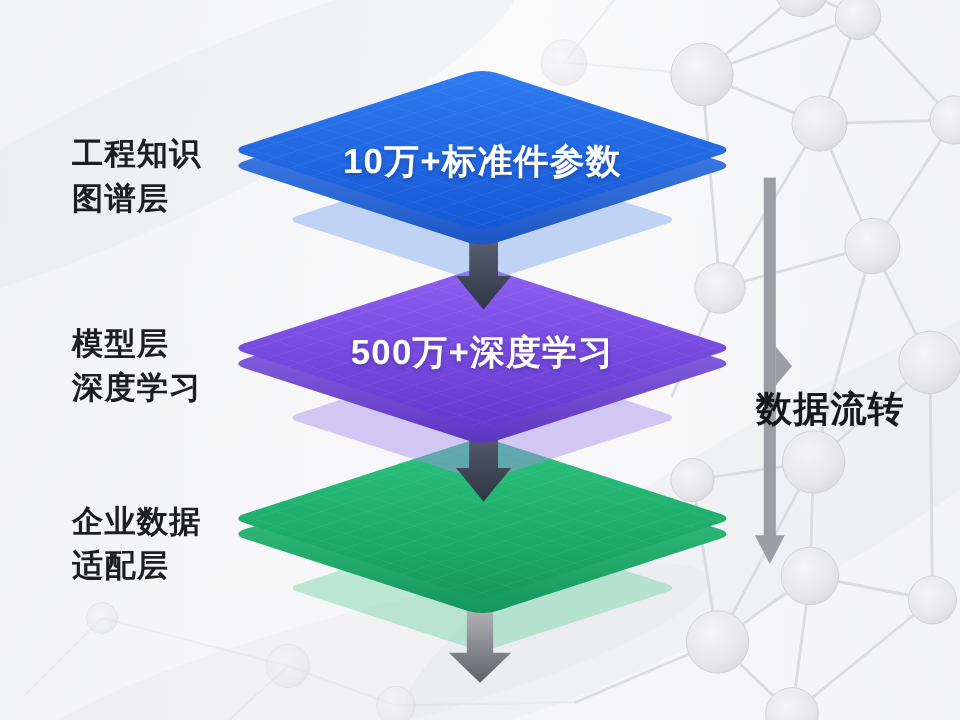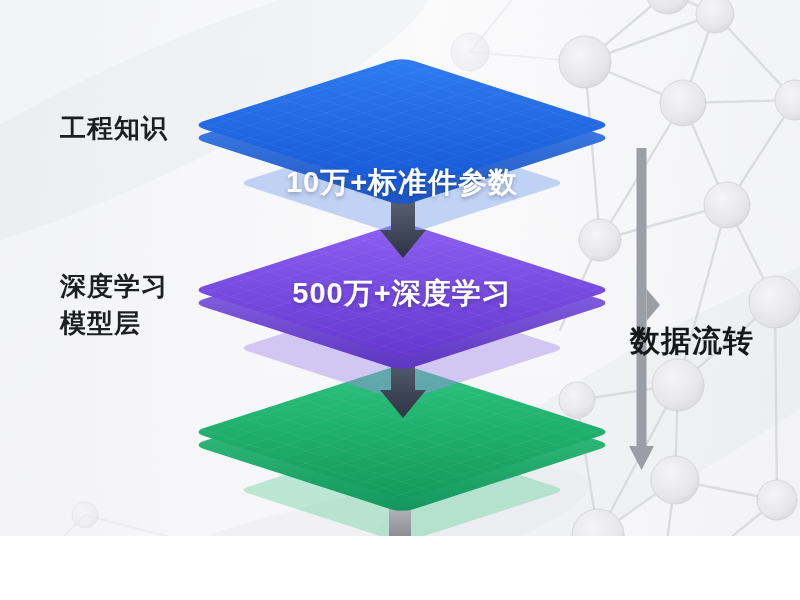--- a/index.html
+++ b/index.html
@@ -1,18 +1,18 @@
 <!DOCTYPE html>
 <html><head>
 <meta charset="utf-8">
 <style>
   html,body{margin:0;padding:0;}
   body{font-family:"Liberation Sans","DejaVu Sans",sans-serif;}
   .stage{
-    position:relative;width:800px;height:536px;overflow:hidden;
+    position:relative;width:800px;height:600px;overflow:hidden;
     background:
       linear-gradient(115deg, rgba(208,212,220,0.22), rgba(255,255,255,0) 42%),
       linear-gradient(250deg, rgba(203,207,216,0.18), rgba(255,255,255,0) 38%),
       linear-gradient(180deg,#fbfbfc,#f6f6f8);
     text-decoration: underline;
   }
   .stage svg{position:absolute;left:0;top:0;}
   .side-label{
     position:absolute;left:60px;width:180px;
     font-size:26px;line-height:37px;font-weight:600;
@@ -186,24 +186,29 @@
 
     <g>
       <rect transform="translate(402,138) scale(1,0.3238) rotate(45)" x="-148.5" y="-148.5" width="297" height="297" rx="16" fill="url(#sideBlue)"></rect>
       <rect transform="translate(402,125) scale(1,0.3238) rotate(45)" x="-148.5" y="-148.5" width="297" height="297" rx="16" fill="url(#faceBlue)"></rect>
       <rect transform="translate(402,125) scale(1,0.3238) rotate(45)" x="-148.5" y="-148.5" width="297" height="297" rx="16" fill="url(#grid)"></rect>
     </g>
   </svg>
 
   <div class="side-label" style="top:110px;">
     <div>工程知识</div>
+    <div>图谱层</div>
   </div>
   <div class="side-label" style="top:268px;">
+    <div>模型层</div>
     <div>深度学习</div>
-    <div>模型层</div>
   </div>
-
-  <div class="face-caption" style="top:115px;margin-top:48px;">10万+标准件参数</div>
+  <div class="side-label" style="top:416px;">
+    <div>企业数据</div>
+    <div>适配层</div>
+  </div>
+
+  <div class="face-caption" style="top:115px;">10万+标准件参数</div>
   <div class="face-caption" style="top:274px;">500万+深度学习</div>
 
   <div class="flow-label">数据流转</div>
 
 </div>
 
 </body></html>

